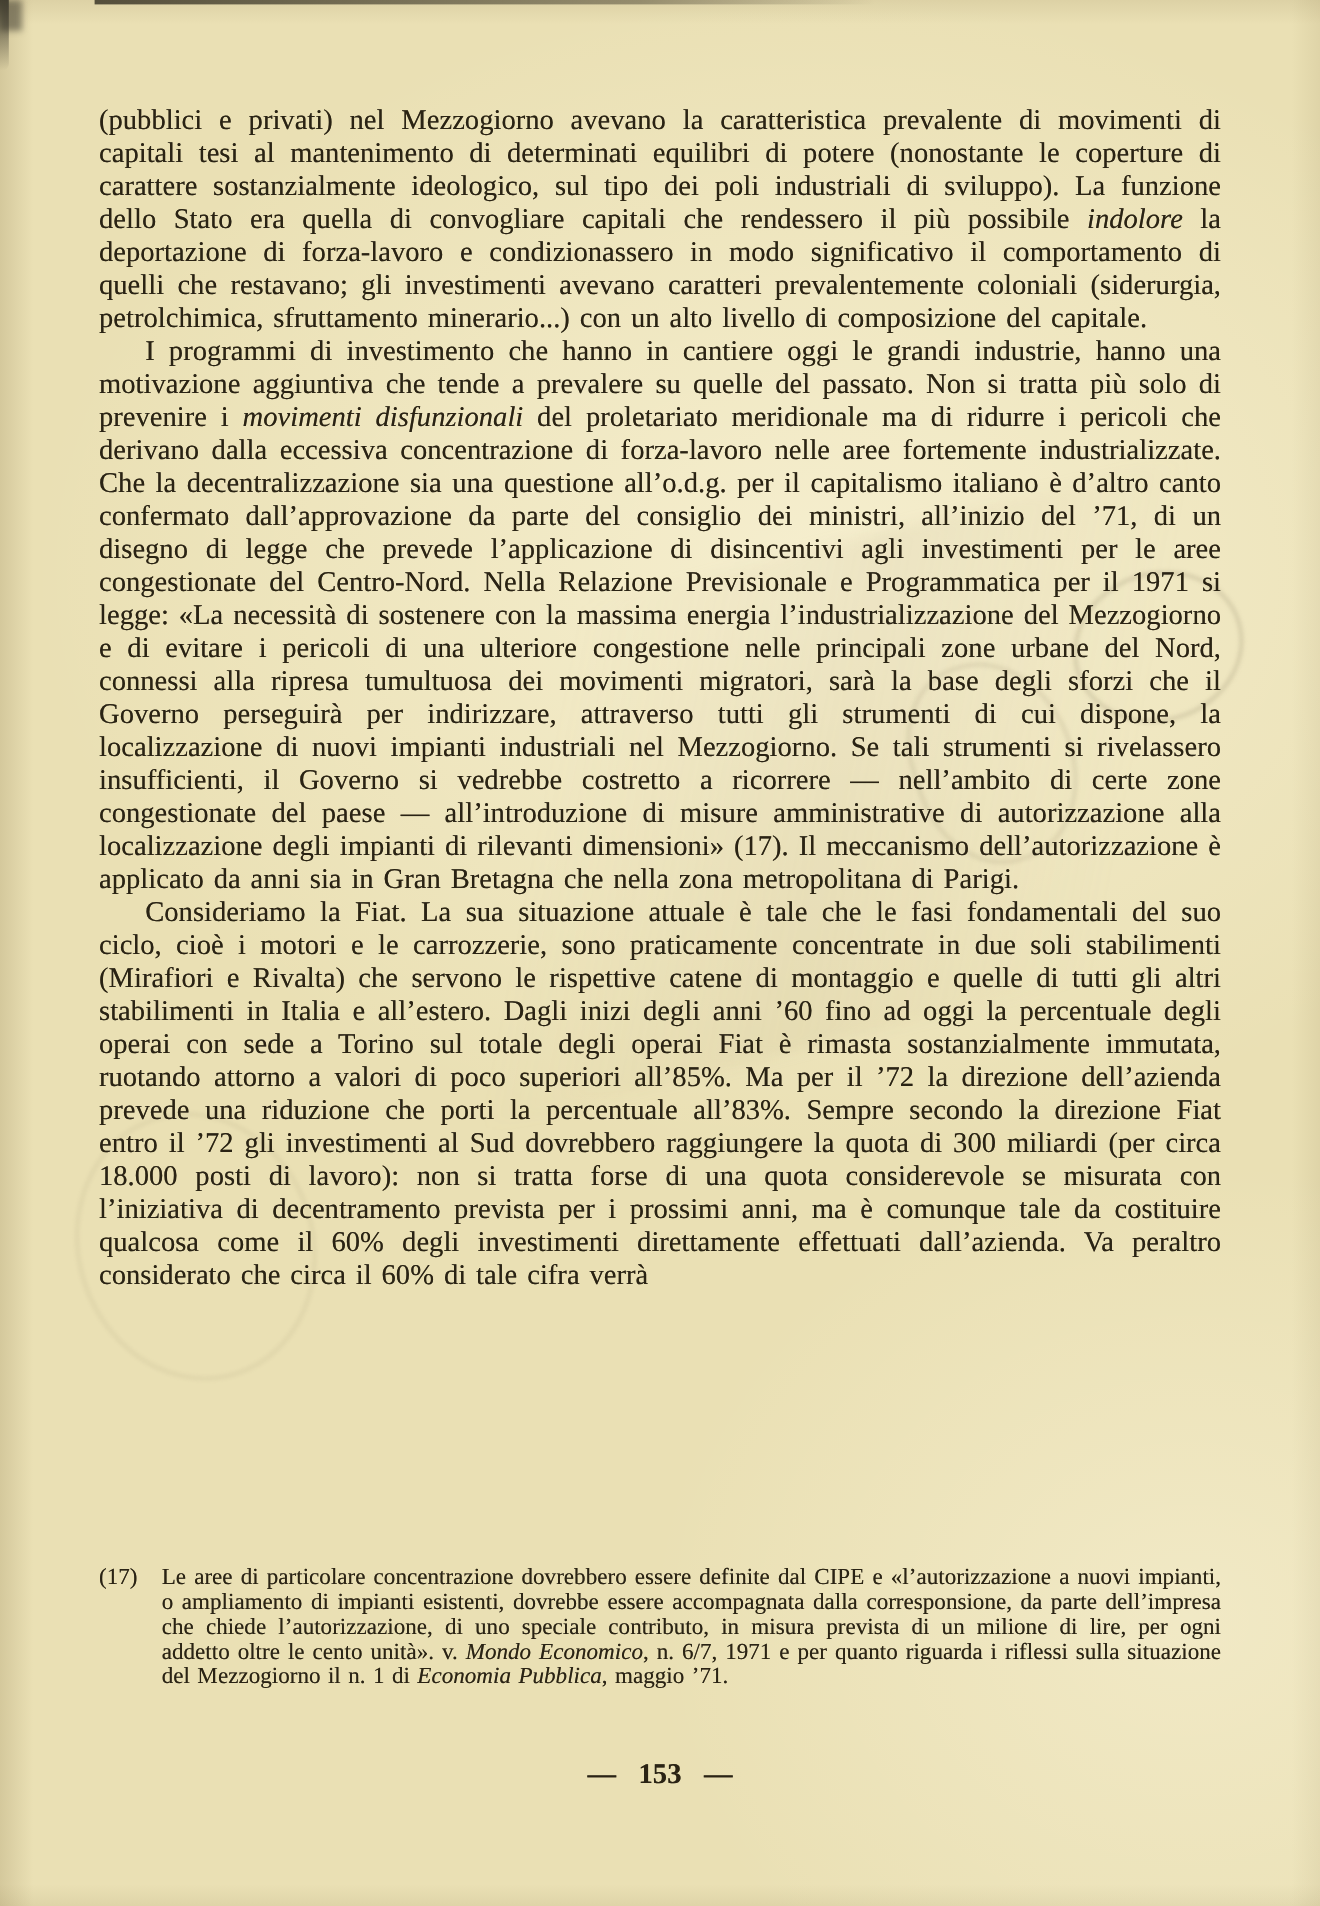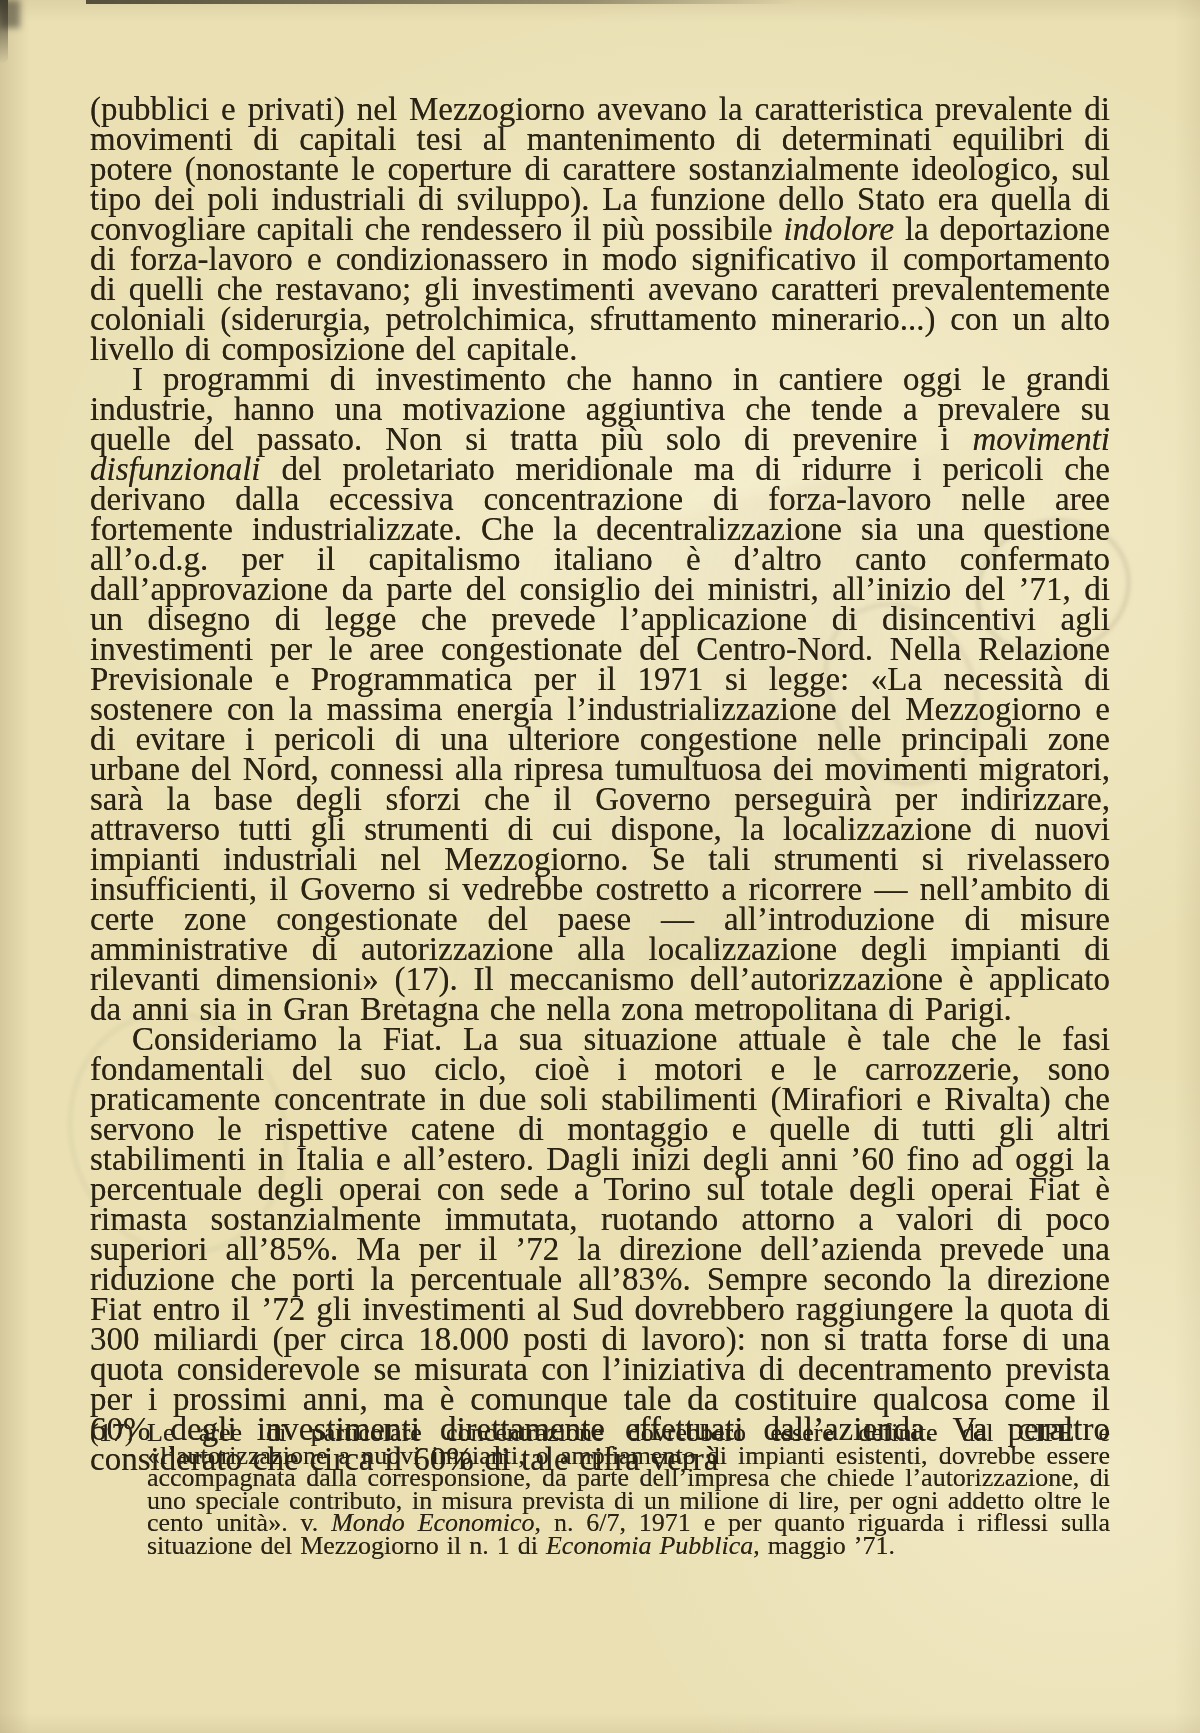--- a/index.html
+++ b/index.html
@@ -55,35 +55,35 @@
     position: absolute; left: 380px; top: 500px; width: 760px; height: 440px;
     background: linear-gradient(115deg, rgba(190,175,135,0) 20%, rgba(190,175,135,0.14) 50%, rgba(190,175,135,0) 80%);
     transform: rotate(-14deg);
     filter: blur(6px);
   }
 
   
   .text-block {
     position: absolute;
     left: 90px; top: 94px; width: 1020px;
-    font-size: 33px;
+    font-size: 26px;
     line-height: 30px;
     text-align: justify;
     text-shadow: 0 0 0.5px rgba(42,35,20,0.65);
   }
   .para { margin: 0; word-spacing: 2.5px; }
   .para.indent { text-indent: 42px; font-family: Liberation Serif, serif; }
   .it { font-style: italic; }
 
   .footnote {
     position: absolute;
     left: 90px; top: 1422px; width: 1020px;
     box-sizing: border-box;
     padding-left: 57px;
-    font-size: 26px;
+    font-size: 21px;
     line-height: 22.5px;
     text-align: justify;
     word-spacing: 1.5px;
     text-shadow: 0 0 0.4px rgba(42,35,20,0.6);
   }
   .fn-marker {
     position: absolute; left: 0; top: 0;
   }
 
   .page-number {
@@ -113,14 +113,15 @@
       <p class="para"><span>(pubblici e privati) nel Mezzogiorno avevano la caratteristica prevalente di movimenti di capitali tesi al mantenimento di determinati equilibri di potere (nonostante le coperture di carattere sostanzialmente ideologico, sul tipo dei poli industriali di sviluppo). La funzione dello Stato era quella di convogliare capitali che rendessero il più possibile </span><span class="it">indolore</span><span> la deportazione di forza-lavoro e condizionassero in modo significativo il comportamento di quelli che restavano; gli investimenti avevano caratteri prevalentemente coloniali (siderurgia, petrolchimica, sfruttamento minerario...) con un alto livello di composizione del capitale.</span></p>
       <p class="para indent"><span>I programmi di investimento che hanno in cantiere oggi le grandi industrie, hanno una motivazione aggiuntiva che tende a prevalere su quelle del passato. Non si tratta più solo di prevenire i </span><span class="it">movimenti disfunzionali</span><span> del proletariato meridionale ma di ridurre i pericoli che derivano dalla eccessiva concentrazione di forza-lavoro nelle aree fortemente industrializzate. Che la decentralizzazione sia una questione all’o.d.g. per il capitalismo italiano è d’altro canto confermato dall’approvazione da parte del consiglio dei ministri, all’inizio del ’71, di un disegno di legge che prevede l’applicazione di disincentivi agli investimenti per le aree congestionate del Centro-Nord. Nella Relazione Previsionale e Programmatica per il 1971 si legge: «La necessità di sostenere con la massima energia l’industrializzazione del Mezzogiorno e di evitare i pericoli di una ulteriore congestione nelle principali zone urbane del Nord, connessi alla ripresa tumultuosa dei movimenti migratori, sarà la base degli sforzi che il Governo perseguirà per indirizzare, attraverso tutti gli strumenti di cui dispone, la localizzazione di nuovi impianti industriali nel Mezzogiorno. Se tali strumenti si rivelassero insufficienti, il Governo si vedrebbe costretto a ricorrere — nell’ambito di certe zone congestionate del paese — all’introduzione di misure amministrative di autorizzazione alla localizzazione degli impianti di rilevanti dimensioni» (17). Il meccanismo dell’autorizzazione è applicato da anni sia in Gran Bretagna che nella zona metropolitana di Parigi.</span></p>
       <p class="para indent"><span>Consideriamo la Fiat. La sua situazione attuale è tale che le fasi fondamentali del suo ciclo, cioè i motori e le carrozzerie, sono praticamente concentrate in due soli stabilimenti (Mirafiori e Rivalta) che servono le rispettive catene di montaggio e quelle di tutti gli altri stabilimenti in Italia e all’estero. Dagli inizi degli anni ’60 fino ad oggi la percentuale degli operai con sede a Torino sul totale degli operai Fiat è rimasta sostanzialmente immutata, ruotando attorno a valori di poco superiori all’85%. Ma per il ’72 la direzione dell’azienda prevede una riduzione che porti la percentuale all’83%. Sempre secondo la direzione Fiat entro il ’72 gli investimenti al Sud dovrebbero raggiungere la quota di 300 miliardi (per circa 18.000 posti di lavoro): non si tratta forse di una quota considerevole se misurata con l’iniziativa di decentramento prevista per i prossimi anni, ma è comunque tale da costituire qualcosa come il 60% degli investimenti direttamente effettuati dall’azienda. Va peraltro considerato che circa il 60% di tale cifra verrà</span></p>
     </main>
 
   <section class="footnote">
     <span class="fn-marker">(17)</span>
     <span class="fn-text"><span>Le aree di particolare concentrazione dovrebbero essere definite dal CIPE e «l’autorizzazione a nuovi impianti, o ampliamento di impianti esistenti, dovrebbe essere accompagnata dalla corresponsione, da parte dell’impresa che chiede l’autorizzazione, di uno speciale contributo, in misura prevista di un milione di lire, per ogni addetto oltre le cento unità». v. </span><span class="it">Mondo Economico</span><span>, n. 6/7, 1971 e per quanto riguarda i riflessi sulla situazione del Mezzogiorno il n. 1 di </span><span class="it">Economia Pubblica</span><span>, maggio ’71.</span></span>
   </section>
 
+  <footer class="page-number">— 153 —</footer>
 
 </div>
 
 </body></html>

